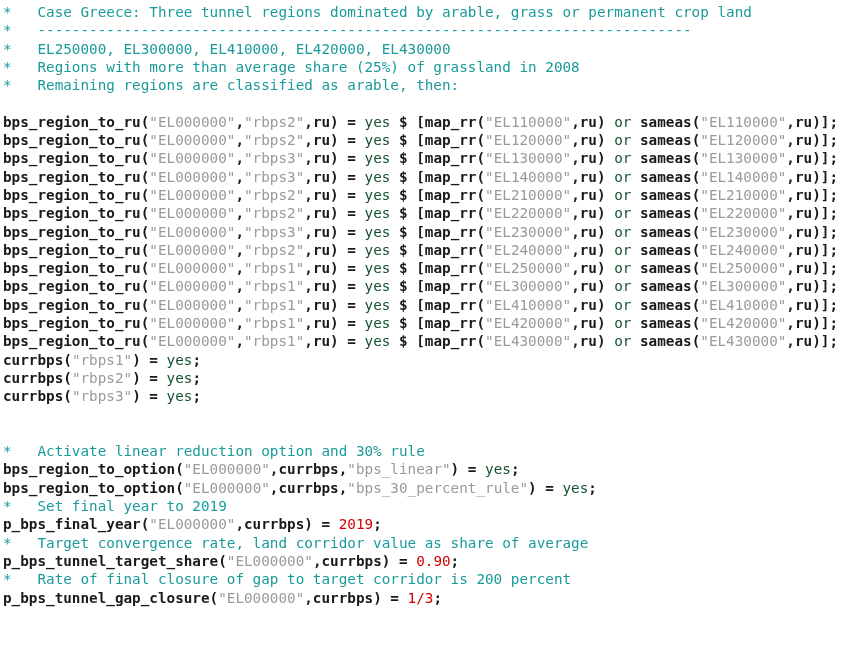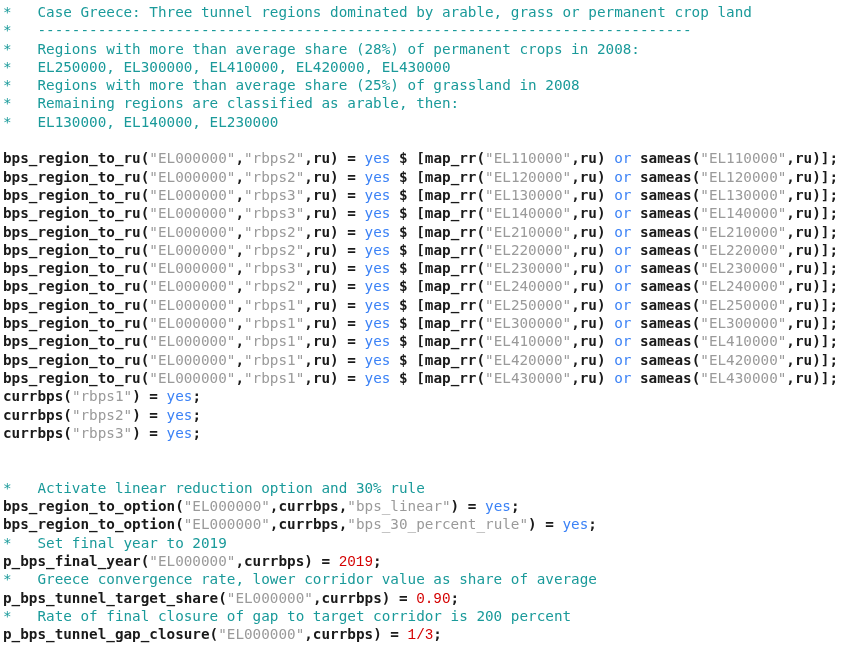--- a/index.html
+++ b/index.html
@@ -31,34 +31,32 @@
   }
 
   .code-line.blank {
     height: 18.3px;
   }
 
   
   .tok-comment   { color: #1a9a9a; }
   .tok-ident     { color: #1a1a1a; font-weight: bold; }
   .tok-string    { color: #9a9a9a; }
-  .tok-keyword   { color: #3b82f6; }
-  .tok-number    { color: #d40000; font-family: Liberation Mono, monospace; }
+  .tok-keyword   { color: #14532d; }
+  .tok-number    { color: #d40000; }
 </style>
 </head>
 <body>
 
 <div id="code-view">
     <div class="code-line"><span class="tok-comment">*   Case Greece: Three tunnel regions dominated by arable, grass or permanent crop land</span></div>
     <div class="code-line"><span class="tok-comment">*   ----------------------------------------------------------------------------</span></div>
-    <div class="code-line"><span class="tok-comment">*   Regions with more than average share (28%) of permanent crops in 2008:</span></div>
     <div class="code-line"><span class="tok-comment">*   EL250000, EL300000, EL410000, EL420000, EL430000</span></div>
     <div class="code-line"><span class="tok-comment">*   Regions with more than average share (25%) of grassland in 2008</span></div>
     <div class="code-line"><span class="tok-comment">*   Remaining regions are classified as arable, then:</span></div>
-    <div class="code-line"><span class="tok-comment">*   EL130000, EL140000, EL230000</span></div>
     <div class="code-line blank">&nbsp;</div>
     <div class="code-line"><span class="tok-ident">bps_region_to_ru(</span><span class="tok-string">"EL000000"</span><span class="tok-ident">,</span><span class="tok-string">"rbps2"</span><span class="tok-ident">,ru) = </span><span class="tok-keyword">yes</span><span class="tok-ident"> $ [map_rr(</span><span class="tok-string">"EL110000"</span><span class="tok-ident">,ru) </span><span class="tok-keyword">or</span><span class="tok-ident"> sameas(</span><span class="tok-string">"EL110000"</span><span class="tok-ident">,ru)];</span></div>
     <div class="code-line"><span class="tok-ident">bps_region_to_ru(</span><span class="tok-string">"EL000000"</span><span class="tok-ident">,</span><span class="tok-string">"rbps2"</span><span class="tok-ident">,ru) = </span><span class="tok-keyword">yes</span><span class="tok-ident"> $ [map_rr(</span><span class="tok-string">"EL120000"</span><span class="tok-ident">,ru) </span><span class="tok-keyword">or</span><span class="tok-ident"> sameas(</span><span class="tok-string">"EL120000"</span><span class="tok-ident">,ru)];</span></div>
     <div class="code-line"><span class="tok-ident">bps_region_to_ru(</span><span class="tok-string">"EL000000"</span><span class="tok-ident">,</span><span class="tok-string">"rbps3"</span><span class="tok-ident">,ru) = </span><span class="tok-keyword">yes</span><span class="tok-ident"> $ [map_rr(</span><span class="tok-string">"EL130000"</span><span class="tok-ident">,ru) </span><span class="tok-keyword">or</span><span class="tok-ident"> sameas(</span><span class="tok-string">"EL130000"</span><span class="tok-ident">,ru)];</span></div>
     <div class="code-line"><span class="tok-ident">bps_region_to_ru(</span><span class="tok-string">"EL000000"</span><span class="tok-ident">,</span><span class="tok-string">"rbps3"</span><span class="tok-ident">,ru) = </span><span class="tok-keyword">yes</span><span class="tok-ident"> $ [map_rr(</span><span class="tok-string">"EL140000"</span><span class="tok-ident">,ru) </span><span class="tok-keyword">or</span><span class="tok-ident"> sameas(</span><span class="tok-string">"EL140000"</span><span class="tok-ident">,ru)];</span></div>
     <div class="code-line"><span class="tok-ident">bps_region_to_ru(</span><span class="tok-string">"EL000000"</span><span class="tok-ident">,</span><span class="tok-string">"rbps2"</span><span class="tok-ident">,ru) = </span><span class="tok-keyword">yes</span><span class="tok-ident"> $ [map_rr(</span><span class="tok-string">"EL210000"</span><span class="tok-ident">,ru) </span><span class="tok-keyword">or</span><span class="tok-ident"> sameas(</span><span class="tok-string">"EL210000"</span><span class="tok-ident">,ru)];</span></div>
     <div class="code-line"><span class="tok-ident">bps_region_to_ru(</span><span class="tok-string">"EL000000"</span><span class="tok-ident">,</span><span class="tok-string">"rbps2"</span><span class="tok-ident">,ru) = </span><span class="tok-keyword">yes</span><span class="tok-ident"> $ [map_rr(</span><span class="tok-string">"EL220000"</span><span class="tok-ident">,ru) </span><span class="tok-keyword">or</span><span class="tok-ident"> sameas(</span><span class="tok-string">"EL220000"</span><span class="tok-ident">,ru)];</span></div>
     <div class="code-line"><span class="tok-ident">bps_region_to_ru(</span><span class="tok-string">"EL000000"</span><span class="tok-ident">,</span><span class="tok-string">"rbps3"</span><span class="tok-ident">,ru) = </span><span class="tok-keyword">yes</span><span class="tok-ident"> $ [map_rr(</span><span class="tok-string">"EL230000"</span><span class="tok-ident">,ru) </span><span class="tok-keyword">or</span><span class="tok-ident"> sameas(</span><span class="tok-string">"EL230000"</span><span class="tok-ident">,ru)];</span></div>
     <div class="code-line"><span class="tok-ident">bps_region_to_ru(</span><span class="tok-string">"EL000000"</span><span class="tok-ident">,</span><span class="tok-string">"rbps2"</span><span class="tok-ident">,ru) = </span><span class="tok-keyword">yes</span><span class="tok-ident"> $ [map_rr(</span><span class="tok-string">"EL240000"</span><span class="tok-ident">,ru) </span><span class="tok-keyword">or</span><span class="tok-ident"> sameas(</span><span class="tok-string">"EL240000"</span><span class="tok-ident">,ru)];</span></div>
     <div class="code-line"><span class="tok-ident">bps_region_to_ru(</span><span class="tok-string">"EL000000"</span><span class="tok-ident">,</span><span class="tok-string">"rbps1"</span><span class="tok-ident">,ru) = </span><span class="tok-keyword">yes</span><span class="tok-ident"> $ [map_rr(</span><span class="tok-string">"EL250000"</span><span class="tok-ident">,ru) </span><span class="tok-keyword">or</span><span class="tok-ident"> sameas(</span><span class="tok-string">"EL250000"</span><span class="tok-ident">,ru)];</span></div>
@@ -69,17 +67,17 @@
     <div class="code-line"><span class="tok-ident">currbps(</span><span class="tok-string">"rbps1"</span><span class="tok-ident">) = </span><span class="tok-keyword">yes</span><span class="tok-ident">;</span></div>
     <div class="code-line"><span class="tok-ident">currbps(</span><span class="tok-string">"rbps2"</span><span class="tok-ident">) = </span><span class="tok-keyword">yes</span><span class="tok-ident">;</span></div>
     <div class="code-line"><span class="tok-ident">currbps(</span><span class="tok-string">"rbps3"</span><span class="tok-ident">) = </span><span class="tok-keyword">yes</span><span class="tok-ident">;</span></div>
     <div class="code-line blank">&nbsp;</div>
     <div class="code-line blank">&nbsp;</div>
     <div class="code-line"><span class="tok-comment">*   Activate linear reduction option and 30% rule</span></div>
     <div class="code-line"><span class="tok-ident">bps_region_to_option(</span><span class="tok-string">"EL000000"</span><span class="tok-ident">,currbps,</span><span class="tok-string">"bps_linear"</span><span class="tok-ident">) = </span><span class="tok-keyword">yes</span><span class="tok-ident">;</span></div>
     <div class="code-line"><span class="tok-ident">bps_region_to_option(</span><span class="tok-string">"EL000000"</span><span class="tok-ident">,currbps,</span><span class="tok-string">"bps_30_percent_rule"</span><span class="tok-ident">) = </span><span class="tok-keyword">yes</span><span class="tok-ident">;</span></div>
     <div class="code-line"><span class="tok-comment">*   Set final year to 2019</span></div>
     <div class="code-line"><span class="tok-ident">p_bps_final_year(</span><span class="tok-string">"EL000000"</span><span class="tok-ident">,currbps) = </span><span class="tok-number">2019</span><span class="tok-ident">;</span></div>
-    <div class="code-line"><span class="tok-comment">*   Greece convergence rate, lower corridor value as share of average</span></div>
+    <div class="code-line"><span class="tok-comment">*   Target convergence rate, land corridor value as share of average</span></div>
     <div class="code-line"><span class="tok-ident">p_bps_tunnel_target_share(</span><span class="tok-string">"EL000000"</span><span class="tok-ident">,currbps) = </span><span class="tok-number">0.90</span><span class="tok-ident">;</span></div>
     <div class="code-line"><span class="tok-comment">*   Rate of final closure of gap to target corridor is 200 percent</span></div>
     <div class="code-line"><span class="tok-ident">p_bps_tunnel_gap_closure(</span><span class="tok-string">"EL000000"</span><span class="tok-ident">,currbps) = </span><span class="tok-number">1/3</span><span class="tok-ident">;</span></div>
   </div>
 
 </body></html>

